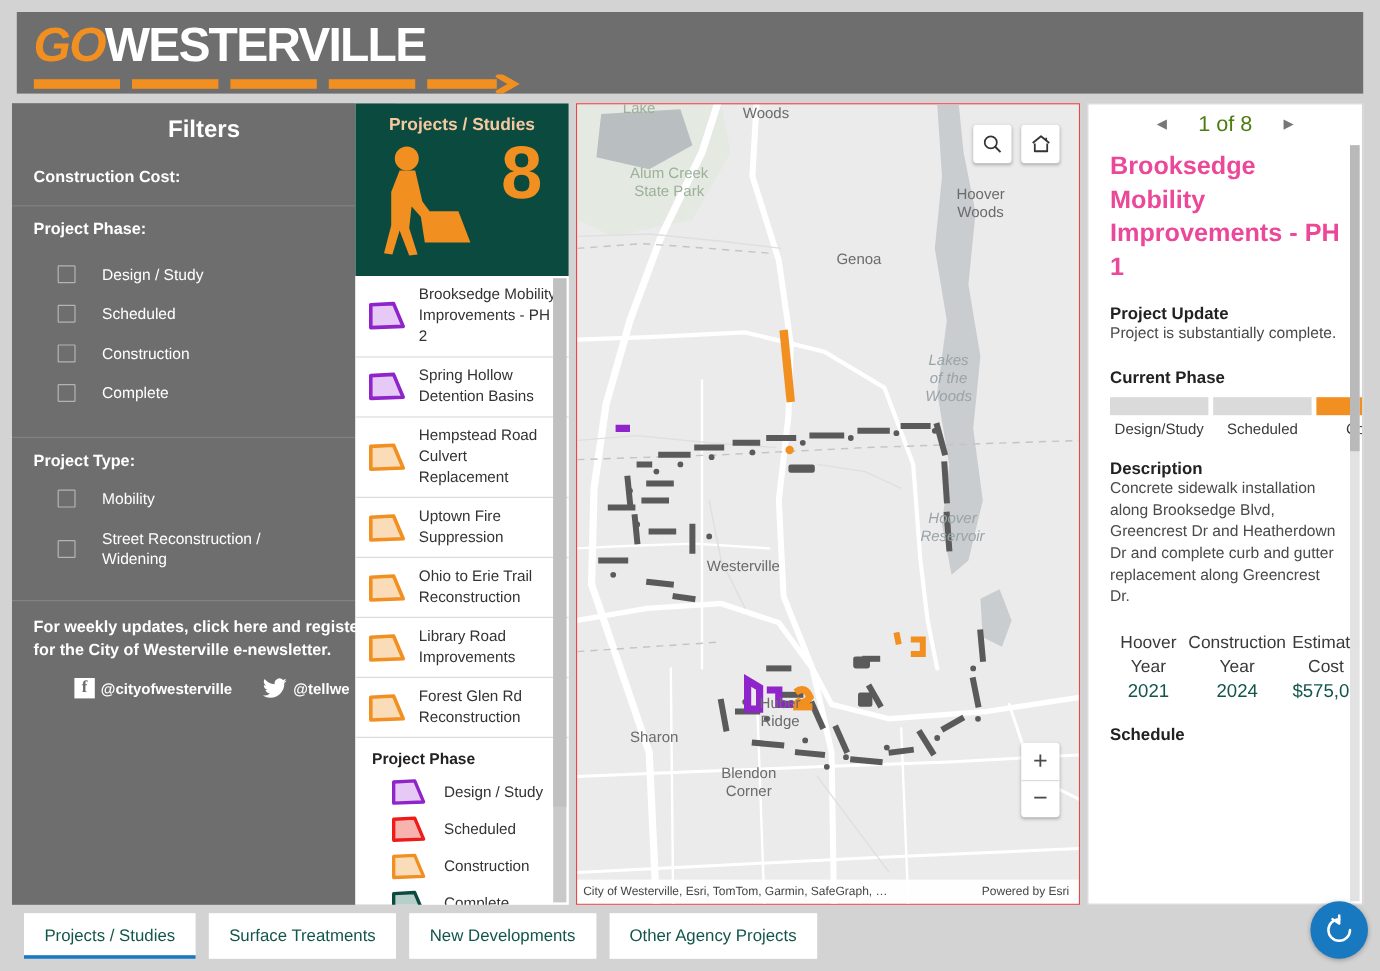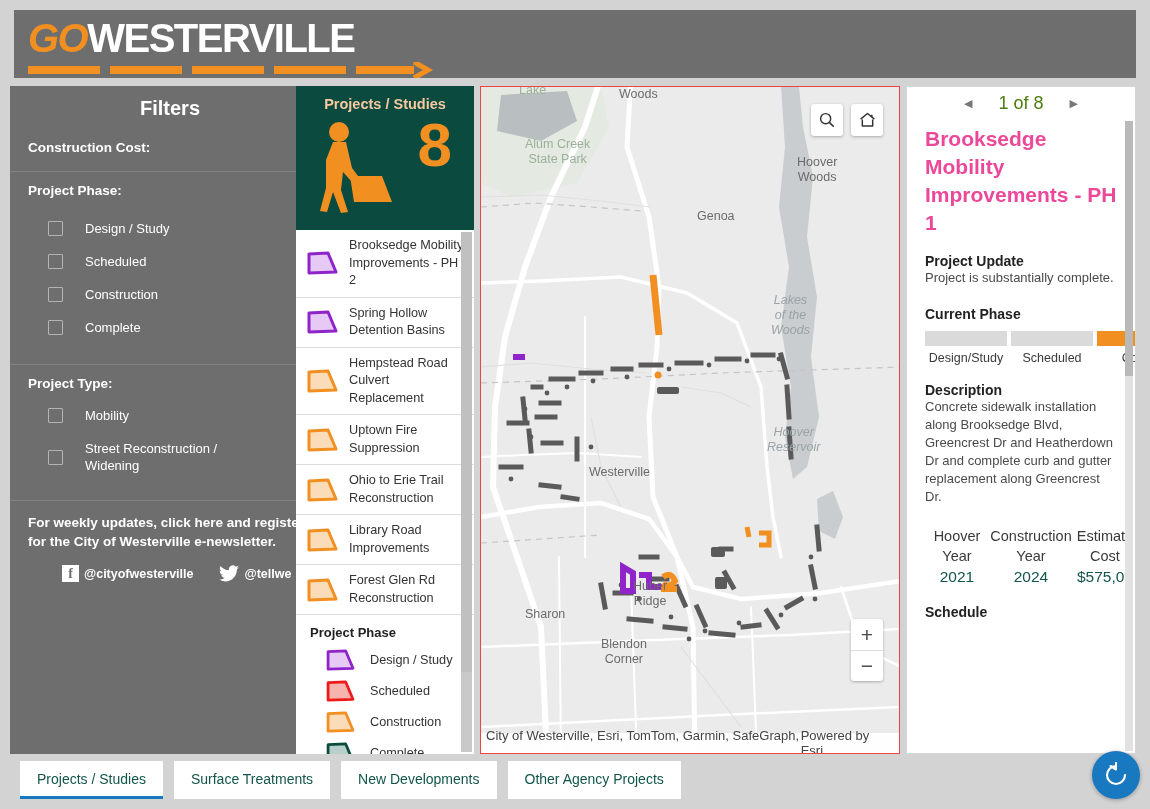--- a/index.html
+++ b/index.html
@@ -167,21 +167,21 @@
   }
   .zoom-btn {
     height: 31px; display: flex; align-items: center; justify-content: center;
     font-size: 21px; color: #4a4a4a;
   }
   .zoom-btn.minus { border-top: 1px solid #dcdcdc; }
   .map-attr {
     position: absolute; left: 0; bottom: 0; width: 100%;
     height: 20px; background: rgba(255,255,255,0.92);
     display: flex; align-items: center;
-    font-size: 13px; color: #444;
+    font-size: 10px; color: #444;
   }
   .map-attr .left { padding-left: 5px; }
   .map-attr .right { margin-left: auto; padding-right: 8px; }
   .map-label {
     position: absolute; color: #8c8c8c;
     font-size: 12.5px; text-align: center; white-space: pre;
     line-height: 15px; pointer-events: none;
   }
   .map-label.dark { color: #6b6b6b; }
   .map-label.park { color: #9db09a; }

